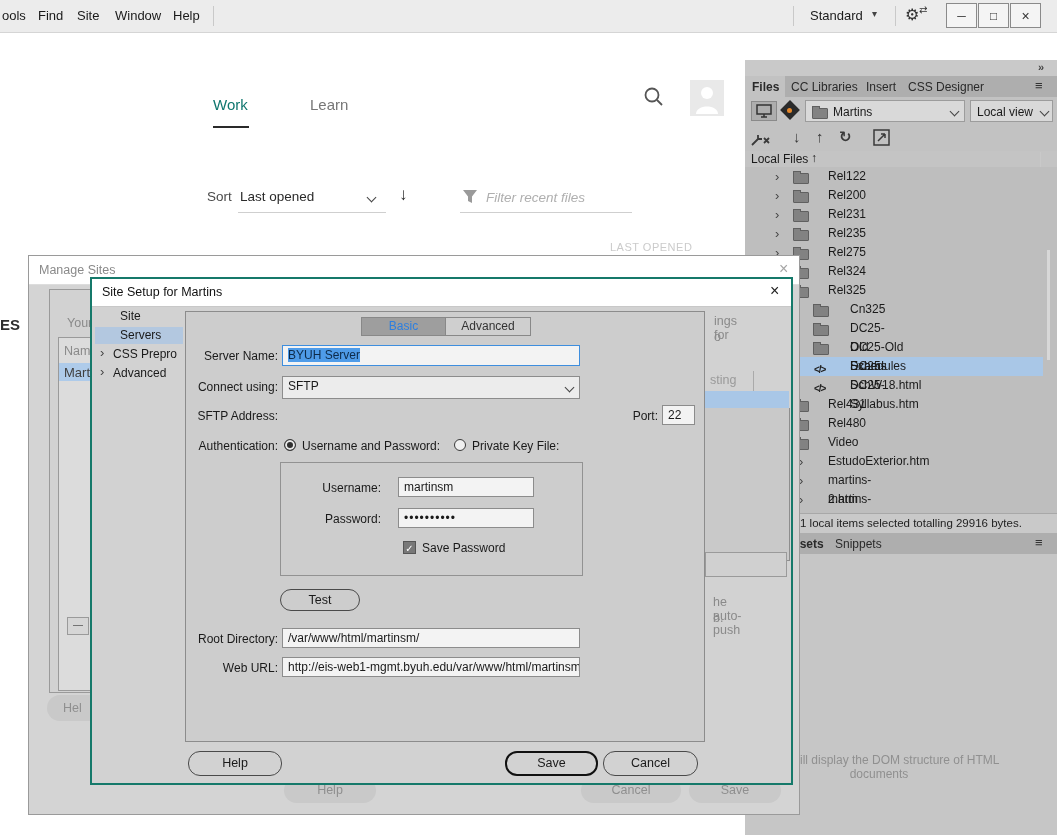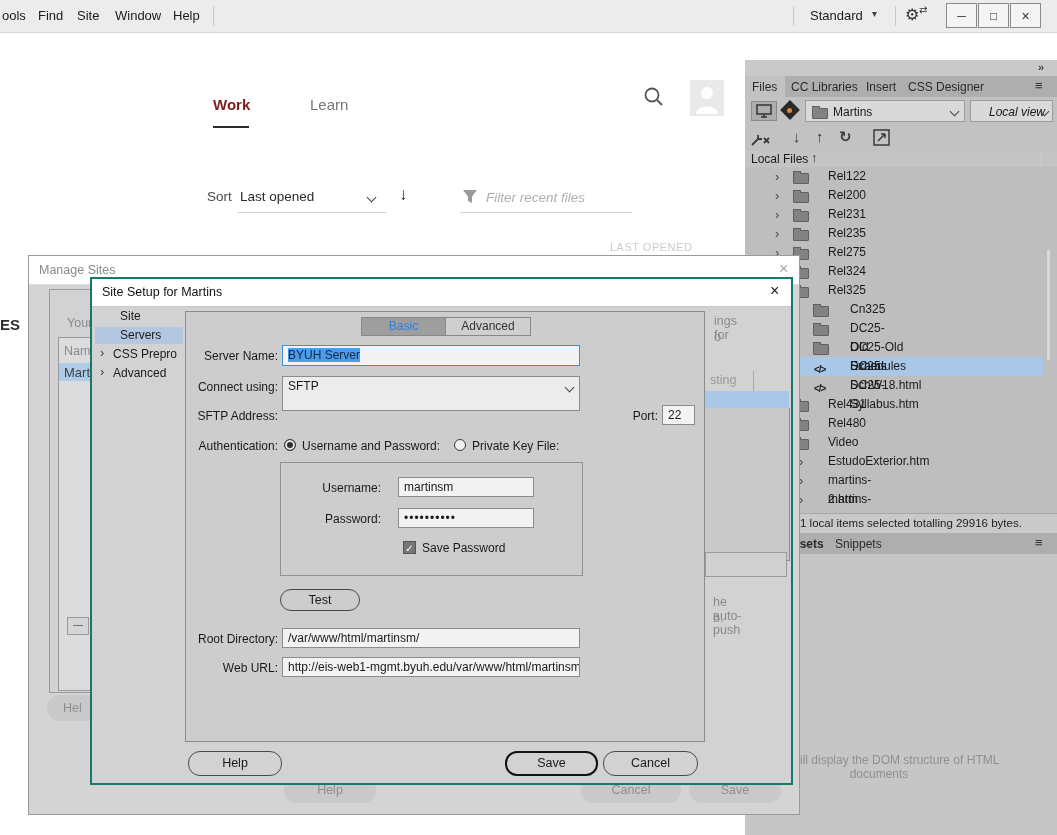--- a/index.html
+++ b/index.html
@@ -59,21 +59,21 @@
   <div class="abs vdiv" style="left:895px;top:6px;height:20px;"></div>
   <span class="abs" style="left:905px;top:5px;font-size:16px;color:#333;">⚙</span>
   <span class="abs" style="left:919px;top:4px;font-size:10px;color:#333;">⇄</span>
   <div class="abs winbtn" style="left:946px;top:3px;">─</div>
   <div class="abs winbtn" style="left:978px;top:3px;">□</div>
   <div class="abs winbtn" style="left:1010px;top:3px;font-size:14px;">×</div>
 </div>
 
 <div class="abs" style="left:0;top:32px;width:1057px;height:803px;background:#fff;z-index:0;"></div>
 
-<span class="abs hometab" style="left:213px;top:96px;color:#7f1d1d;z-index:1;font-weight:bold;">Work</span>
+<span class="abs hometab" style="left:213px;top:96px;color:#0f766e;z-index:1;">Work</span>
 <div class="abs underline" style="left:213px;top:126px;width:36px;z-index:1;"></div>
 <span class="abs hometab" style="left:310px;top:96px;color:#767676;z-index:1;">Learn</span>
 
 <svg class="abs" style="left:643px;top:86px;z-index:1;" width="22" height="22" viewBox="0 0 22 22">
   <circle cx="9" cy="9" r="6.5" fill="none" stroke="#555" stroke-width="1.8"></circle>
   <line x1="14" y1="14" x2="19" y2="19" stroke="#555" stroke-width="1.8"></line>
 </svg>
 <div class="abs" style="left:690px;top:80px;width:34px;height:36px;background:#e9e9e9;z-index:1;">
   <svg width="34" height="36" viewBox="0 0 34 36">
     <circle cx="17" cy="13" r="6" fill="#fff"></circle>
@@ -95,21 +95,21 @@
 <span class="abs" style="left:0;top:316px;font-size:15px;font-weight:bold;color:#2e2e2e;z-index:1;">ES</span>
 
 <div class="abs" style="left:745px;top:60px;width:312px;height:775px;background:#c6c6c6;z-index:2;">
 
   <div class="abs" style="left:0;top:0;width:312px;height:16px;background:#c9c9c9;">
     <span class="abs" style="left:293px;top:1px;font-size:11px;font-weight:bold;color:#444;">»</span>
   </div>
 
   <div class="abs panel-tabbar" style="left:0;top:16px;width:312px;height:21px;">
     <div class="abs" style="left:0;top:0;width:40px;height:21px;background:#c2c2c2;"></div>
-    <span class="abs ptab" style="left:7px;font-weight:normal;">Files</span>
+    <span class="abs ptab" style="left:7px;font-weight:bold;">Files</span>
     <span class="abs ptab" style="left:46px;">CC Libraries</span>
     <span class="abs ptab" style="left:121px;">Insert</span>
     <span class="abs ptab" style="left:163px;">CSS Designer</span>
     <span class="abs" style="left:290px;top:2px;font-size:13px;color:#333;">≡</span>
   </div>
 
   <div class="abs" style="left:0;top:37px;width:312px;height:28px;background:#c2c2c2;">
     <div class="abs" style="left:6px;top:4px;width:26px;height:20px;background:#adadad;border:1px solid #8a8a8a;box-sizing:border-box;">
       <svg width="24" height="18" viewBox="0 0 24 18">
         <rect x="5" y="3" width="14" height="9" fill="none" stroke="#333" stroke-width="1.5"></rect>
@@ -118,21 +118,21 @@
       </svg>
     </div>
     <div class="abs" style="left:38px;top:6px;width:14px;height:14px;background:#2a2a2a;transform:rotate(45deg);"></div>
     <div class="abs" style="left:42px;top:11px;width:5px;height:5px;background:#e8882a;border-radius:50%;"></div>
     <div class="abs dd" style="left:60px;top:3px;width:160px;height:22px;">
       <span class="abs folder" style="left:6px;top:7px;"></span>
       <span class="abs" style="left:27px;top:4px;">Martins</span>
       <span class="abs chev" style="left:145px;top:7px;"></span>
     </div>
     <div class="abs dd" style="left:225px;top:3px;width:83px;height:22px;">
-      <span class="abs" style="left:18px;top:4px;font-style:italic;">Local view</span>
+      <span class="abs" style="left:6px;top:4px;">Local view</span>
       <span class="abs chev" style="left:70px;top:7px;"></span>
     </div>
   </div>
 
   <div class="abs" style="left:0;top:65px;width:312px;height:26px;background:#c2c2c2;">
     <svg class="abs" style="left:5px;top:4px;" width="22" height="18" viewBox="0 0 22 18">
       <path d="M2 16 L8 10 M8 10 L8 6 M8 10 L12 10" stroke="#3a3a3a" stroke-width="1.8" fill="none"></path>
       <path d="M10 4 L16 4 M13 1 L13 7" stroke="#3a3a3a" stroke-width="0" fill="none"></path>
       <path d="M14 9 L19 14 M19 9 L14 14" stroke="#3a3a3a" stroke-width="1.8"></path>
     </svg>
@@ -305,21 +305,21 @@
     <div class="abs" style="left:260px;top:5px;width:85px;height:19px;background:#cfcfcf;border:1px solid #888;border-left:none;box-sizing:border-box;text-align:center;line-height:17px;font-size:12px;color:#333;">
       <span>Advanced</span>
     </div>
 
     <div class="abs lbl" style="left:0;top:37px;width:92px;">Server Name:</div>
     <div class="abs fld" style="left:96px;top:33px;width:298px;height:21px;border-color:#3e8ede;">
       <span style="background:#4e9be8;color:#0d2b4a;">BYUH Server</span>
     </div>
 
     <div class="abs lbl" style="left:0;top:68px;width:92px;">Connect using:</div>
-    <div class="abs fld" style="left:96px;top:64px;width:298px;height:35px;background:#ececec;">
+    <div class="abs fld" style="left:96px;top:64px;width:298px;height:23px;background:#ececec;">
       <span>SFTP</span>
       <span class="abs chev" style="left:283px;top:7px;"></span>
     </div>
 
     <div class="abs lbl" style="left:0;top:97px;width:92px;">SFTP Address:</div>
     <div class="abs lbl" style="left:412px;top:97px;width:60px;">Port:</div>
     <div class="abs fld" style="left:476px;top:93px;width:33px;height:20px;">
       <span>22</span>
     </div>
 

